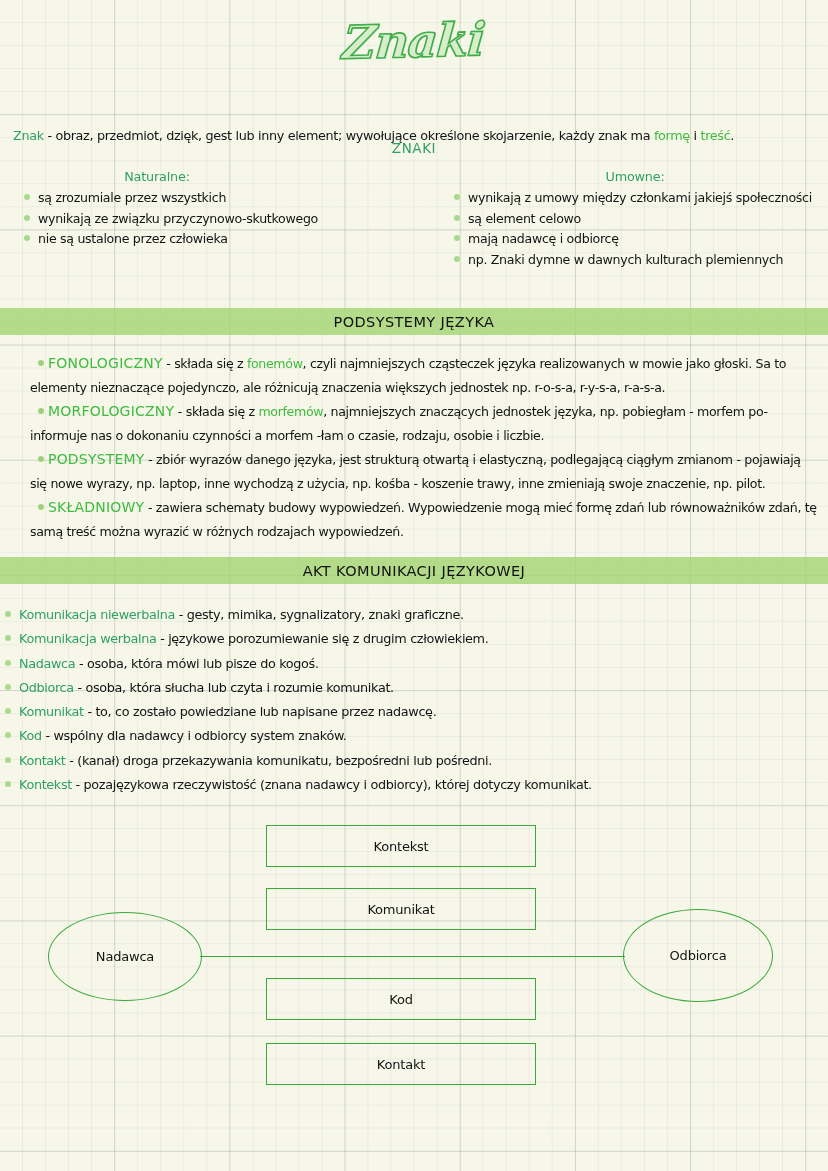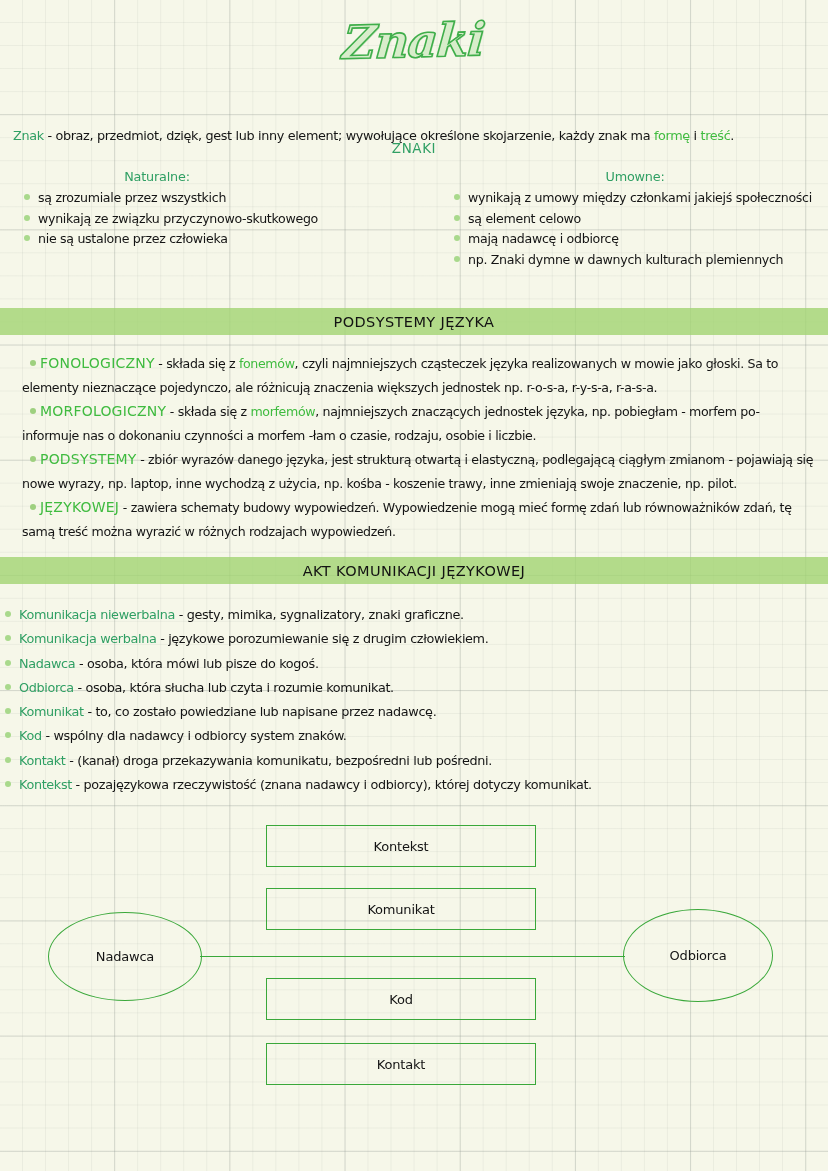--- a/index.html
+++ b/index.html
@@ -153,21 +153,21 @@
     left: 18px;
     top: 352px;
     width: 800px;
   }
   .para {
     position: relative;
     font-size: 12.6px;
     letter-spacing: -0.35px;
     line-height: 23.5px;
     color: #141414;
-    margin: 0 0 1px 4px;
+    margin: 0 0 1px 12px;
     text-indent: 18px;
   }
   .para .bullet {
     position: absolute;
     left: 8px;
     top: 8px;
     width: 6px;
     height: 6px;
     border-radius: 50%;
     background: #9ed07f;
@@ -292,21 +292,21 @@
     <span>PODSYSTEMY JĘZYKA</span>
   </div>
 
   <div class="para-block">
     <p class="para"><span class="bullet"></span><span class="term-big">FONOLOGICZNY</span><span> - składa się z </span><span class="g">fonemów</span><span>, czyli najmniejszych cząsteczek języka realizowanych w mowie jako głoski. Sa to elementy nieznaczące pojedynczo, ale różnicują znaczenia większych jednostek np. r-o-s-a, r-y-s-a, r-a-s-a.</span></p>
 
     <p class="para"><span class="bullet"></span><span class="term-big">MORFOLOGICZNY</span><span> - składa się z </span><span class="g">morfemów</span><span>, najmniejszych znaczących jednostek języka, np. pobiegłam - morfem po- informuje nas o dokonaniu czynności a morfem -łam o czasie, rodzaju, osobie i liczbie.</span></p>
 
     <p class="para"><span class="bullet"></span><span class="term-big">PODSYSTEMY</span><span> - zbiór wyrazów danego języka, jest strukturą otwartą i elastyczną, podlegającą ciągłym zmianom - pojawiają się nowe  wyrazy, np. laptop, inne wychodzą z użycia, np. kośba - koszenie trawy, inne zmieniają swoje znaczenie, np. pilot.</span></p>
 
-    <p class="para"><span class="bullet"></span><span class="term-big">JĘZYKOWEJ</span><span> - zawiera schematy budowy wypowiedzeń. Wypowiedzenie mogą mieć formę zdań lub równoważników zdań, tę samą treść można wyrazić w różnych rodzajach wypowiedzeń.</span></p>
+    <p class="para"><span class="bullet"></span><span class="term-big">SKŁADNIOWY</span><span> - zawiera schematy budowy wypowiedzeń. Wypowiedzenie mogą mieć formę zdań lub równoważników zdań, tę samą treść można wyrazić w różnych rodzajach wypowiedzeń.</span></p>
   </div>
 
   <div class="banner" id="banner-akt">
     <span>AKT KOMUNIKACJI JĘZYKOWEJ</span>
   </div>
 
   <ul class="komlist">
     <li><span class="gt">Komunikacja niewerbalna</span><span> - gesty, mimika, sygnalizatory, znaki graficzne.</span></li>
     <li><span class="gt">Komunikacja werbalna</span><span> - językowe porozumiewanie się z drugim człowiekiem.</span></li>
     <li><span class="gt">Nadawca</span><span> - osoba, która mówi lub pisze do kogoś.</span></li>

